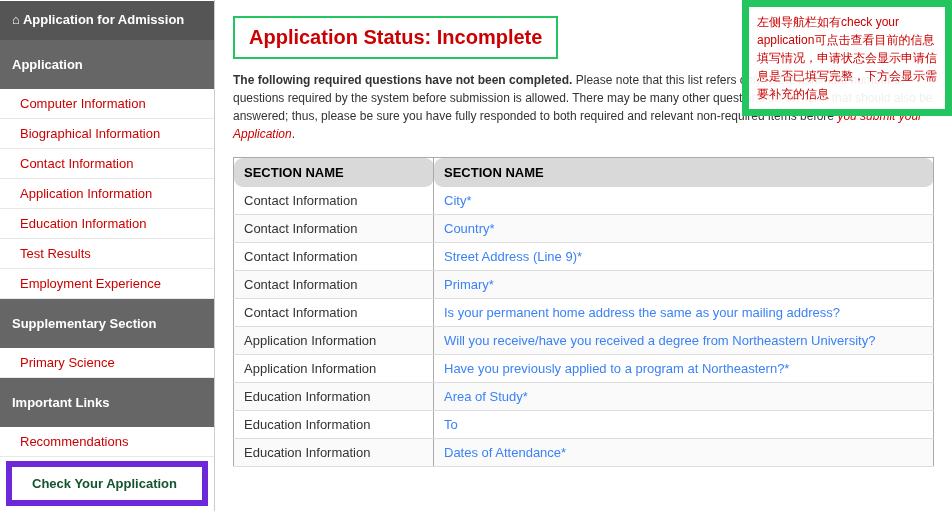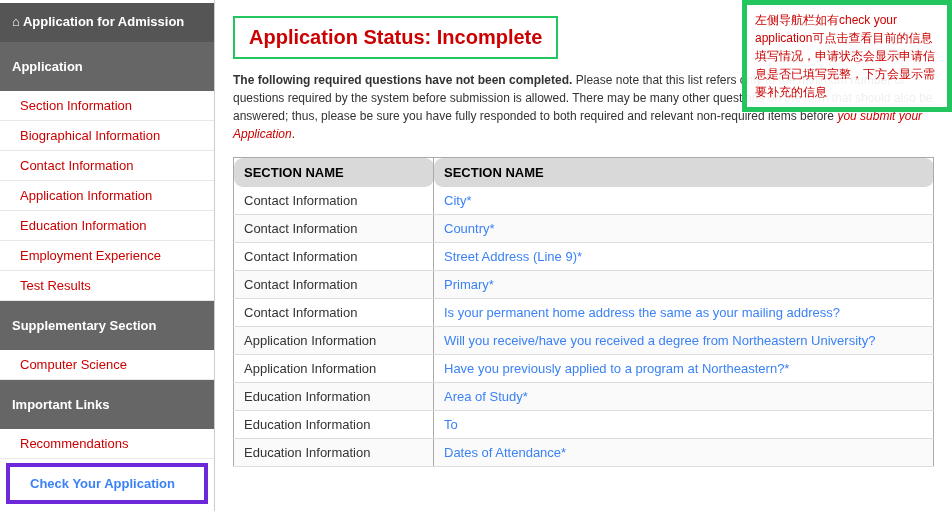--- a/index.html
+++ b/index.html
@@ -32,24 +32,24 @@
     }
     .sidebar-item {
       padding: 7px 12px 7px 20px;
       color: #c00;
       font-size: 13px;
       cursor: pointer;
       border-bottom: 1px solid #e8e8e8;
     }
     .sidebar-item-check {
       padding: 9px 12px 9px 20px;
-      color: #3b82f6;
+      color: #14532d;
       font-size: 13px;
       cursor: pointer;
-      border: 4px solid #6d28d9;
+      border: 6px solid #6d28d9;
       margin: 4px 6px;
       font-weight: bold;
     }
 
     
     #main {
       flex: 1;
       padding: 16px 18px;
       overflow-y: auto;
       position: relative;
@@ -108,45 +108,45 @@
     .data-table tbody tr:nth-child(odd) { background: #fff; }
     .data-table tbody tr:nth-child(even) { background: #fafafa; }
 
     
     .annotation-box {
       position: absolute;
       top: 0;
       right: 0;
       width: 210px;
       background: rgba(255,255,255,0.92);
-      border: 5px solid #22c55e;
+      border: 7px solid #22c55e;
       padding: 6px 8px;
       font-size: 12px;
       color: #c00;
       line-height: 1.5;
     }
   </style>
 </head>
 <body>
 
 <div id="sidebar">
   <div class="sidebar-header">
     <span>⌂ </span><span>Application for Admission</span>
   </div>
   <div id="sidebar-items">
       <div class="sidebar-section-label">Application</div>
-      <div class="sidebar-item">Section Information</div>
+      <div class="sidebar-item">Computer Information</div>
       <div class="sidebar-item">Biographical Information</div>
       <div class="sidebar-item">Contact Information</div>
       <div class="sidebar-item">Application Information</div>
       <div class="sidebar-item">Education Information</div>
+      <div class="sidebar-item">Test Results</div>
       <div class="sidebar-item">Employment Experience</div>
-      <div class="sidebar-item">Test Results</div>
       <div class="sidebar-section-label">Supplementary Section</div>
-      <div class="sidebar-item">Computer Science</div>
+      <div class="sidebar-item">Primary Science</div>
       <div class="sidebar-section-label">Important Links</div>
       <div class="sidebar-item">Recommendations</div>
       <div class="sidebar-item-check">Check Your Application</div>
     </div>
 </div>
 
 <div id="main">
   <div class="status-heading">Application Status: Incomplete</div>
   <p class="description">
     <strong>The following required questions have not been completed.</strong><span> Please note that this list refers only to the minimum number of questions required by the system before submission is allowed. There may be many other questions on the form that should also be answered; thus, please be sure you have fully responded to both required and relevant non-required items before </span><em>you submit your Application</em><span>.</span>

